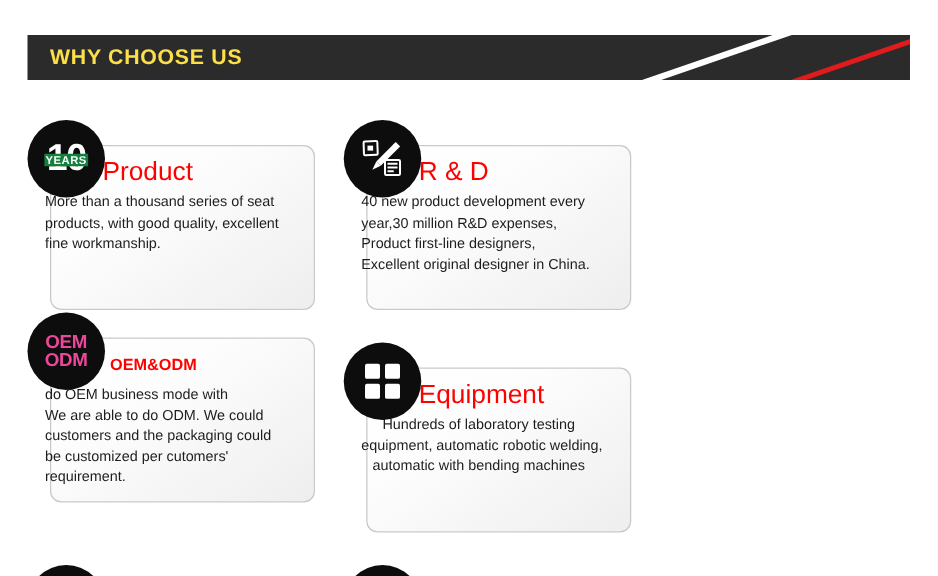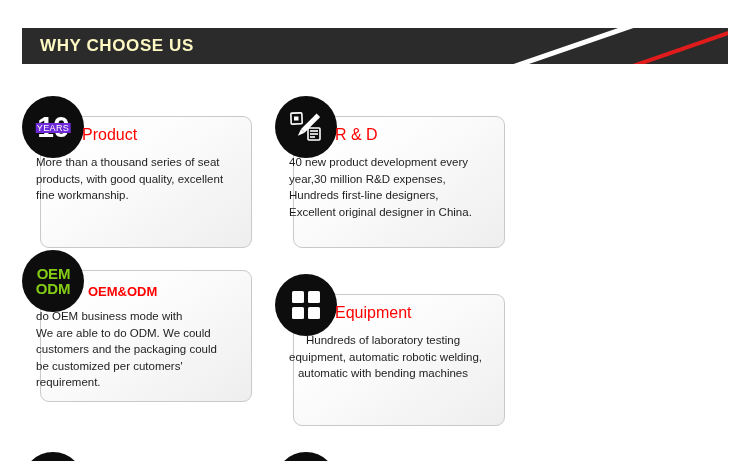--- a/index.html
+++ b/index.html
@@ -12,21 +12,21 @@
   }
   .page{position:relative;width:750px;height:461px;}
 
   
   .banner{
     position:absolute;left:22px;top:28px;width:706px;height:36px;
     background:#2b2b2b;overflow:hidden;
   }
   .banner-title{
     position:absolute;left:18px;top:0;height:36px;line-height:36px;
-    color:#fef9c3;font-size:17px;font-weight:bold;letter-spacing:0.6px;
+    color:#fde047;font-size:17px;font-weight:bold;letter-spacing:0.6px;
     white-space:nowrap;
   }
   .stripe{position:absolute;transform-origin:left center;}
   .stripe-white{
     width:230px;height:5px;background:#ffffff;
     left:492px;top:36px;transform:rotate(-19deg);
   }
   .stripe-red{
     width:150px;height:4px;background:#e01b1b;
     left:576px;top:48px;transform:rotate(-19deg);
@@ -57,31 +57,31 @@
     z-index:5;
   }
   .icon-badge svg{display:block;}
 
   .years-10{
     color:#ffffff;font-size:30px;font-weight:bold;line-height:1;
     letter-spacing:-1px;position:relative;
   }
   .years-word{
     position:absolute;left:50%;top:52%;transform:translate(-50%,-50%);
-    background:#6d28d9;color:#ffffff;font-size:9px;font-weight:normal;
+    background:#15803d;color:#ffffff;font-size:9px;font-weight:bold;
     letter-spacing:0.4px;padding:0 1px;white-space:nowrap;line-height:10px;
   }
   .oem-stack{
-    color:#84cc16;font-size:15px;font-weight:bold;line-height:15px;
-    text-align:right;letter-spacing:-0.2px;
+    color:#ec4899;font-size:15px;font-weight:bold;line-height:15px;
+    text-align:center;letter-spacing:-0.2px;
   }
 
   .card-title{
     position:absolute;left:60px;top:30px;
-    color:#ff0000;font-size:16px;white-space:nowrap;
+    color:#ff0000;font-size:21px;white-space:nowrap;
     z-index:6;
   }
   .card-title.small{
     font-size:13px;font-weight:bold;left:66px;top:34px;
   }
 
   .card-body{
     position:absolute;left:14px;top:58px;width:188px;
     color:#1d1d1d;font-size:11.5px;line-height:16.5px;
   }
@@ -132,21 +132,21 @@
             <rect x="17" y="4" width="5" height="20" fill="#ffffff"></rect>
             <polygon points="17,24 22,24 19.5,31" fill="#ffffff"></polygon>
             <rect x="17" y="2" width="5" height="3" fill="#ffffff"></rect>
           </g>
         </svg>
       </div>
       <div class="card-title">R &amp; D</div>
       <div class="card-body">
         <div>40 new product development every</div>
         <div>year,30 million R&amp;D expenses,</div>
-        <div>Hundreds first-line designers,</div>
+        <div>Product first-line designers,</div>
         <div>Excellent original designer in China.</div>
       </div>
     </div>
 
     <div class="cell">
       <div class="card"></div>
       <div class="icon-badge">
         <div class="oem-stack">
           <div>OEM</div>
           <div>ODM</div>

